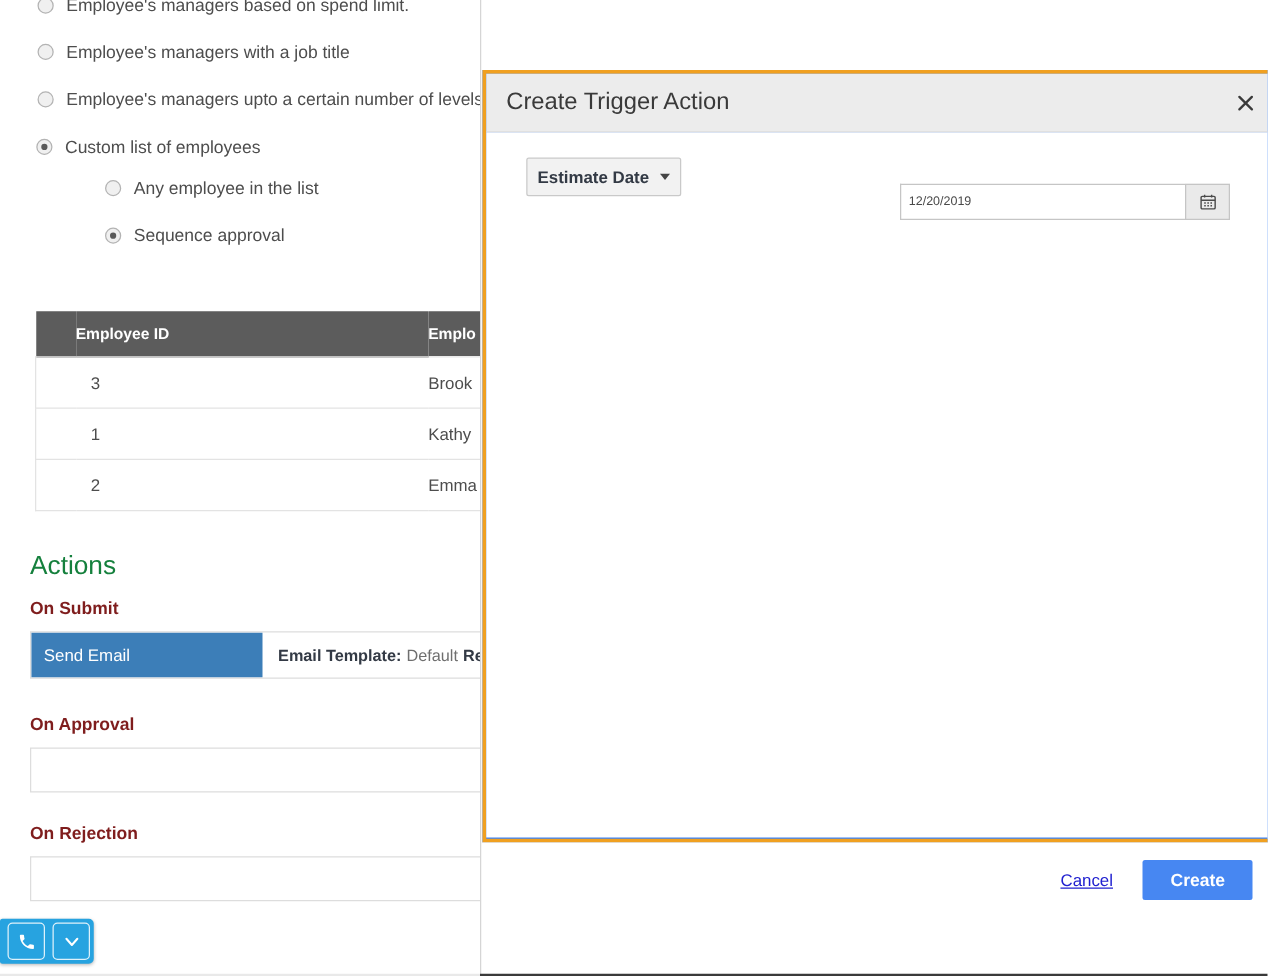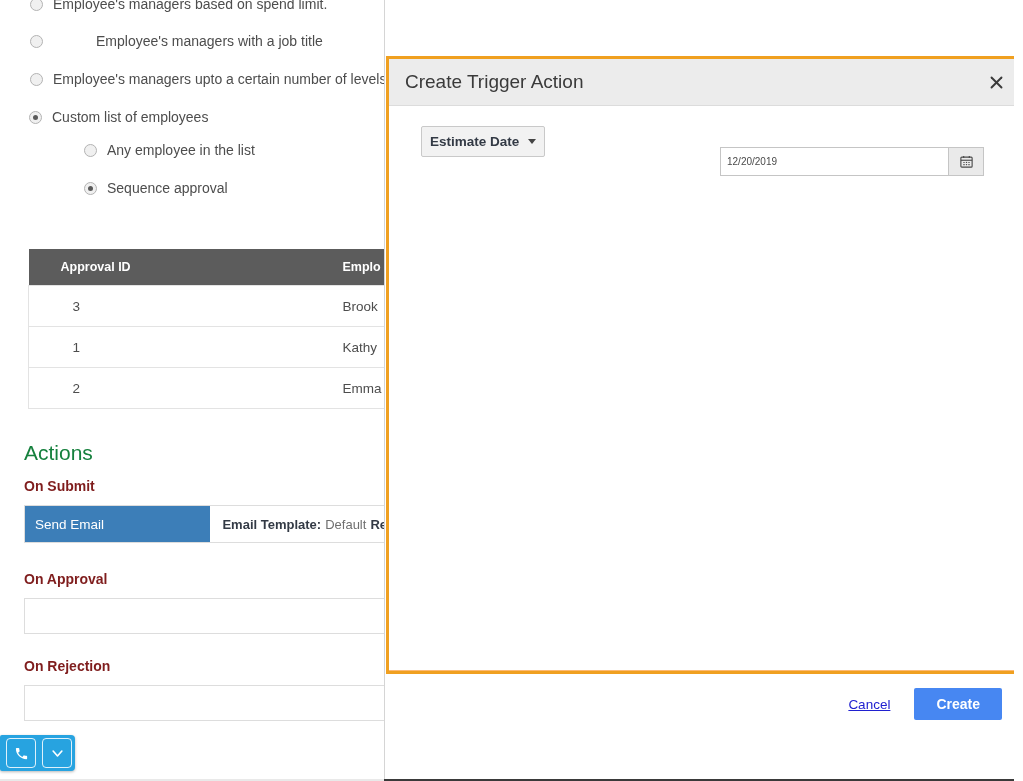--- a/index.html
+++ b/index.html
@@ -195,21 +195,21 @@
     box-sizing: border-box;
   }
   .modal {
     position: absolute;
     left: 386px;
     top: 56px;
     width: 636px;
     height: 618px;
     box-sizing: border-box;
     border: 3px solid #f0a020;
-    background: #fdba74;
+    background: #3b82f6;
   }
   .modal-header {
     position: relative;
     height: 47px;
     background: #ececec;
     border-bottom: 1px solid #dcdcdc;
     display: flex;
     align-items: center;
     padding: 0 16px;
     box-sizing: border-box;
@@ -373,21 +373,21 @@
 
 <div id="page">
 
   <div class="bg-page">
 
     <div class="radio-row" style="left:30px; top:-4px;">
       <span class="radio"></span>
       <span class="radio-label">Employee's managers based on spend limit.</span>
     </div>
 
-    <div class="radio-row" style="left:30px; top:33px;gap:43px;">
+    <div class="radio-row" style="left:30px; top:33px;">
       <span class="radio"></span>
       <span class="radio-label">Employee's managers with a job title</span>
     </div>
 
     <div class="radio-row" style="left:30px; top:71px;">
       <span class="radio"></span>
       <span class="radio-label">Employee's managers upto a certain number of levels</span>
     </div>
 
     <div class="radio-row" style="left:29px; top:109px;">
@@ -402,21 +402,21 @@
 
     <div class="radio-row" style="left:84px; top:180px;">
       <span class="radio checked"></span>
       <span class="radio-label">Sequence approval</span>
     </div>
 
     <table class="emp-table">
       <thead>
         <tr>
           <th class="col-handle"></th>
-          <th class="col-id">Approval ID</th>
+          <th class="col-id">Employee ID</th>
           <th class="col-name">Emplo</th>
         </tr>
       </thead>
       <tbody>
         <tr>
           <td></td>
           <td style="padding-left:12px;">3</td>
           <td>Brook</td>
         </tr>
         <tr>

